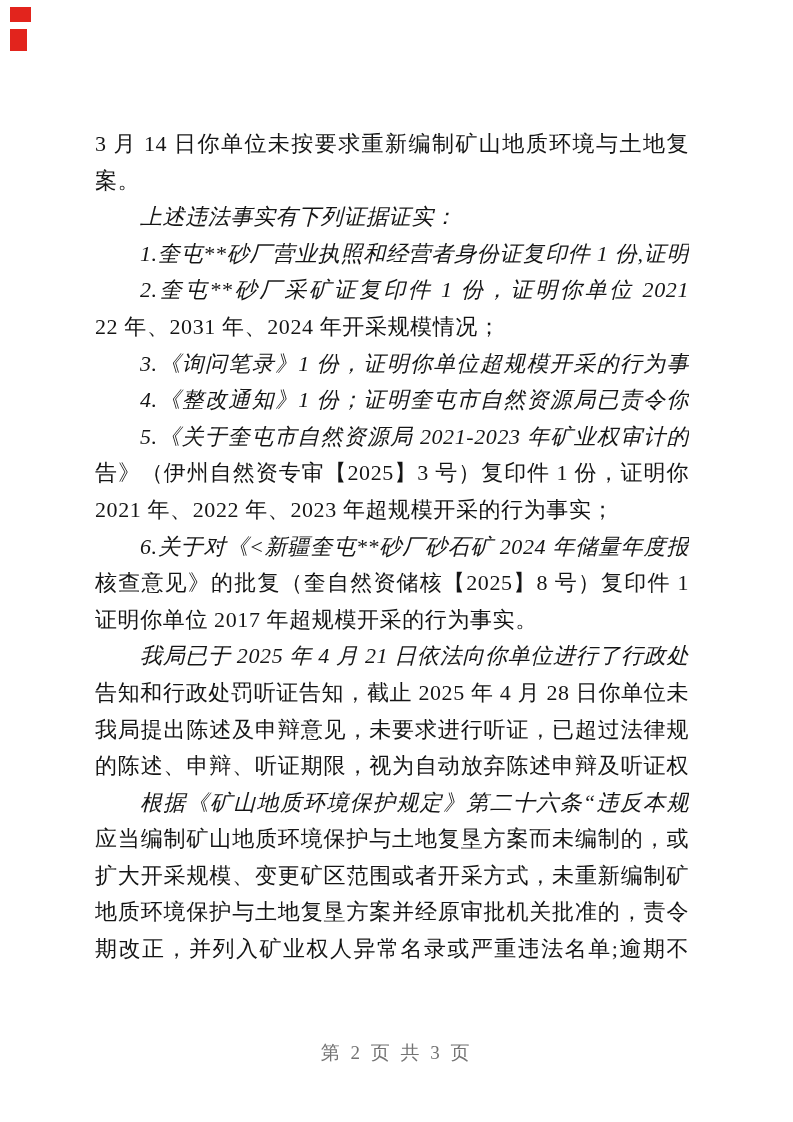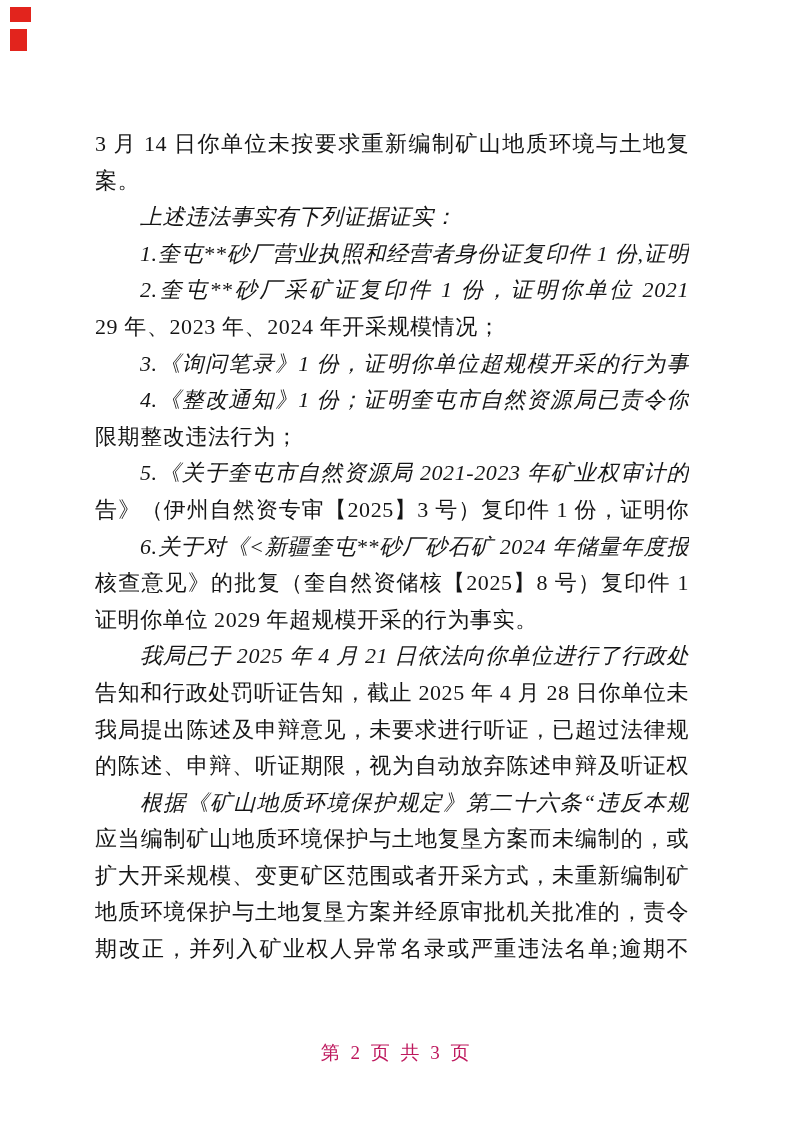--- a/index.html
+++ b/index.html
@@ -23,46 +23,46 @@
     white-space:normal;
     text-align:justify;
     text-align-last:justify;
   }
   .line.indent{
     text-indent:45px;
     font-style:italic;
   }
   .footer{
     position:absolute;left:0;top:1040px;width:793px;
-    text-align:center;font-size:19px;letter-spacing:3px;color:#be185d;
+    text-align:center;font-size:19px;letter-spacing:3px;color:#737373;
   }
 </style>
 </head>
 <body>
 
 <div class="page">
 
   <span class="red-mark a" style="background: rgb(226, 36, 29);"></span>
   <span class="red-mark b" style="background: rgb(226, 36, 29);"></span>
 
   <div class="doc-lines">
       <div class="line full">3 月 14 日你单位未按要求重新编制矿山地质环境与土地复垦方</div>
       <div class="line">案。</div>
       <div class="line indent">上述违法事实有下列证据证实：</div>
       <div class="line indent full">1.奎屯**砂厂营业执照和经营者身份证复印件 1 份,证明违</div>
       <div class="line indent full">2.奎屯**砂厂采矿证复印件 1 份，证明你单位 2021 年、20</div>
-      <div class="line">29 年、2023 年、2024 年开采规模情况；</div>
+      <div class="line">22 年、2031 年、2024 年开采规模情况；</div>
       <div class="line indent full">3.《询问笔录》1 份，证明你单位超规模开采的行为事实；</div>
       <div class="line indent full">4.《整改通知》1 份；证明奎屯市自然资源局已责令你单位</div>
-      <div class="line">限期整改违法行为；</div>
       <div class="line indent full">5.《关于奎屯市自然资源局 2021-2023 年矿业权审计的报</div>
       <div class="line full">告》（伊州自然资专审【2025】3 号）复印件 1 份，证明你单位</div>
+      <div class="line">2021 年、2022 年、2023 年超规模开采的行为事实；</div>
       <div class="line indent full">6.关于对《&lt;新疆奎屯**砂厂砂石矿 2024 年储量年度报告&gt;</div>
       <div class="line full">核查意见》的批复（奎自然资储核【2025】8 号）复印件 1 份，</div>
-      <div class="line">证明你单位 2029 年超规模开采的行为事实。</div>
+      <div class="line">证明你单位 2017 年超规模开采的行为事实。</div>
       <div class="line indent full">我局已于 2025 年 4 月 21 日依法向你单位进行了行政处罚</div>
       <div class="line full">告知和行政处罚听证告知，截止 2025 年 4 月 28 日你单位未向</div>
       <div class="line full">我局提出陈述及申辩意见，未要求进行听证，已超过法律规定</div>
       <div class="line full">的陈述、申辩、听证期限，视为自动放弃陈述申辩及听证权力。</div>
       <div class="line indent full">根据《矿山地质环境保护规定》第二十六条“违反本规定，</div>
       <div class="line full">应当编制矿山地质环境保护与土地复垦方案而未编制的，或者</div>
       <div class="line full">扩大开采规模、变更矿区范围或者开采方式，未重新编制矿山</div>
       <div class="line full">地质环境保护与土地复垦方案并经原审批机关批准的，责令限</div>
       <div class="line full">期改正，并列入矿业权人异常名录或严重违法名单;逾期不改正</div>
     </div>

